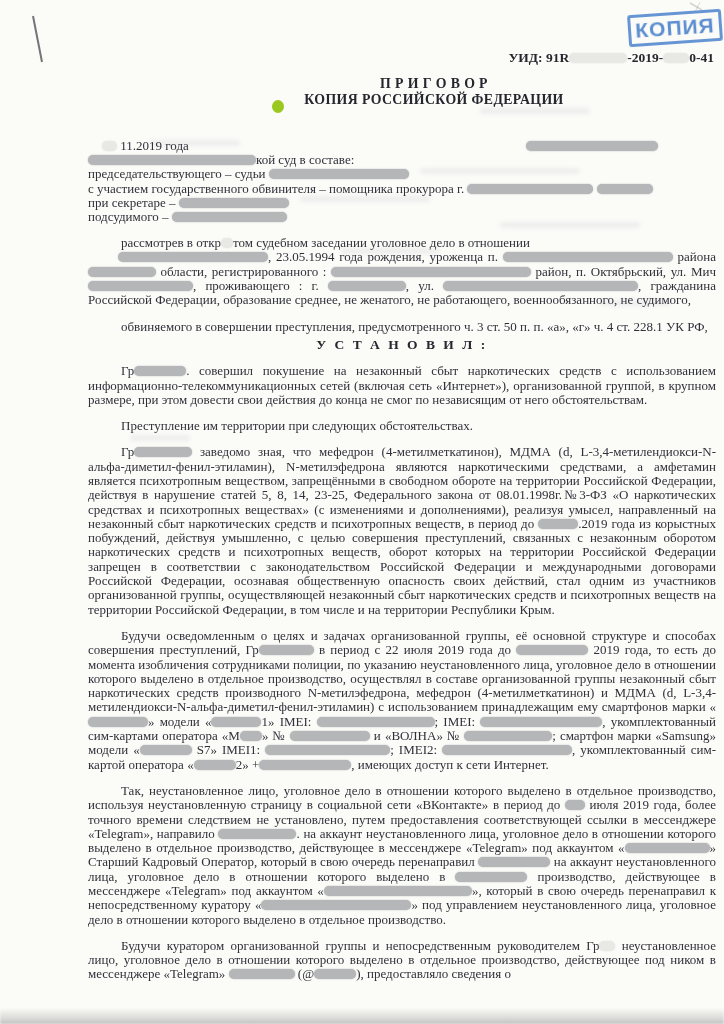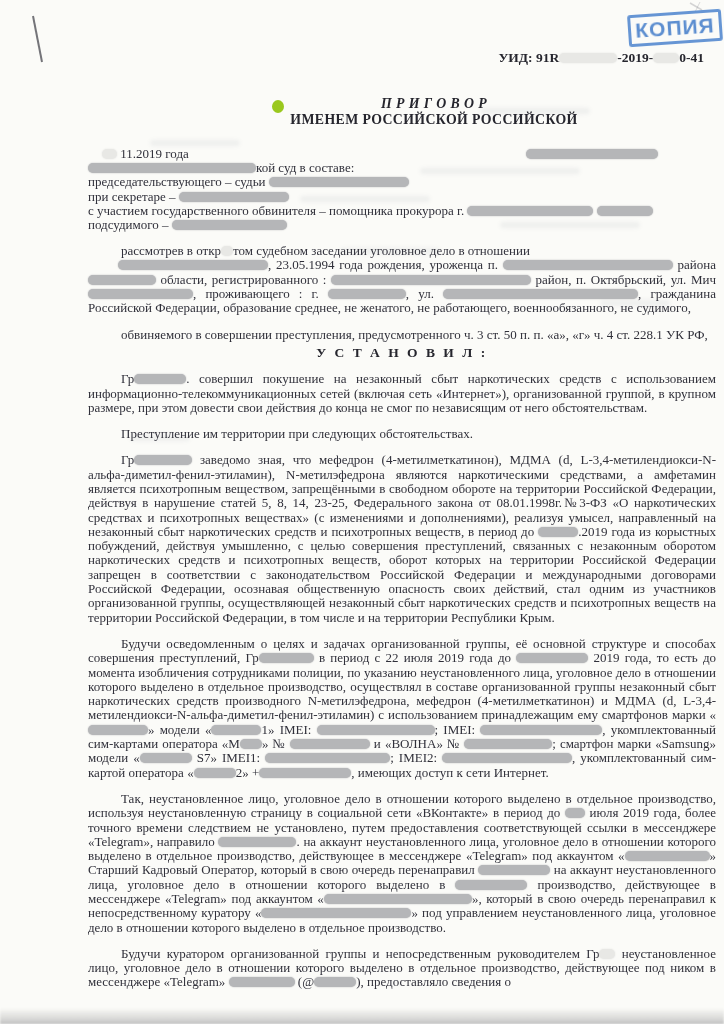--- a/index.html
+++ b/index.html
@@ -5,27 +5,27 @@
   html,body{margin:0;padding:0;background:#e9e9e7;}
   .page{
     position:relative;width:724px;height:1024px;margin:0 auto;
     background:#fbfbf8;overflow:hidden;
     font-family:"Liberation Serif","DejaVu Serif",serif;
     color:#30303a;
   }
   .doc{position:absolute;left:88px;top:50px;width:628px;}
   .blk{font-size:13px;line-height:14.3px;}
   .hdr{font-weight:bold;font-size:13.5px;line-height:16px;text-align:right;color:#26262e;}
-  .hdr-uid{margin-right:12px;}
+  .hdr-uid{margin-right:2px;}
   .hdr-case{margin-right:32px;}
   .title{text-align:center;font-weight:bold;font-size:13.8px;line-height:15.5px;letter-spacing:.4px;color:#26262e;padding-left:64px;}
-  .t1{margin-top:30px;font-style:italic;}
+  .t1{margin-top:10px;}
   .intro{line-height:14.2px;}
   .split{display:flex;justify-content:space-between;align-items:center;padding-right:58px;}
-  .date{margin-top:20px;padding-left:14px;}
+  .date{margin-top:32px;padding-left:14px;}
   .para{text-align:justify;}
   .indent1{text-indent:33px;margin-top:12px;}
   .bio{text-indent:30px;}
   .center-bold{text-align:center;font-weight:bold;font-size:13.5px;letter-spacing:2.5px;margin:4px 0 3px;color:#26262e;}
   .redact{
     display:inline-block;height:10px;border-radius:5px;
     background:#b5b6b8;box-shadow:0 0 1.5px #b0b1b3;
     vertical-align:baseline;position:relative;top:1px;
   }
   .redact.light{background:#e8e8e5;box-shadow:0 0 2px #e4e4e1;}
@@ -69,29 +69,29 @@
   <i class="streak" style="left:500px;top:222px;width:140px;"></i>
   <i class="streak" style="left:340px;top:248px;width:100px;"></i>
   <i class="streak" style="left:600px;top:300px;width:70px;"></i>
   <i class="streak" style="left:130px;top:435px;width:60px;"></i>
 
   <div class="stamp">КОПИЯ</div>
 
   <div class="doc">
       <div class="blk hdr hdr-uid">УИД: 91R<span class="redact light" style="width: 58px;"></span>-2019-<span class="redact light" style="width: 26px;"></span>0-41</div>
       <div class="blk title t1">П Р И Г О В О Р</div>
-      <div class="blk title">ИМЕНЕМ РОССИЙСКОЙ РОССИЙСКОЙ</div>
+      <div class="blk title">КОПИЯ РОССИЙСКОЙ ФЕДЕРАЦИИ</div>
       <div class="blk intro split date">
         <span><span class="redact light" style="width: 15px;"></span> 11.2019 года</span>
         <span><span class="redact" style="width: 132px;"></span></span>
       </div>
       <div class="blk intro"><span class="redact" style="width: 168px;"></span>кой суд  в составе:</div>
       <div class="blk intro">председательствующего – судьи <span class="redact" style="width: 140px;"></span></div>
+      <div class="blk intro">с участием государственного обвинителя –  помощника прокурора г. <span class="redact" style="width: 126px;"></span> <span class="redact" style="width: 56px;"></span></div>
       <div class="blk intro">при секретаре  – <span class="redact" style="width: 110px;"></span></div>
-      <div class="blk intro">с участием государственного обвинителя –  помощника прокурора г. <span class="redact" style="width: 126px;"></span> <span class="redact" style="width: 56px;"></span></div>
       <div class="blk intro">подсудимого – <span class="redact" style="width: 115px;"></span></div>
       <div class="blk intro indent1">рассмотрев в откр<span class="redact light" style="width: 12px;"></span>том судебном заседании уголовное дело в отношении</div>
       <div class="blk para bio"><span class="redact" style="width: 150px;"></span>, 23.05.1994 года рождения, уроженца п. <span class="redact" style="width: 170px;"></span> района <span class="redact" style="width: 68px;"></span> области,  регистрированного : <span class="redact" style="width: 200px;"></span> район, п. Октябрьский, ул. Мич<span class="redact" style="width: 105px;"></span>, проживающего : г. <span class="redact" style="width: 78px;"></span>, ул. <span class="redact" style="width: 195px;"></span>, гражданина Российской Федерации, образование среднее, не женатого, не работающего, военнообязанного, не судимого,</div>
       <div class="blk para indent1">обвиняемого в совершении преступления, предусмотренного ч. 3 ст. 50 п. п. «а», «г» ч. 4 ст. 228.1 УК РФ,</div>
       <div class="blk center-bold">У С Т А Н О В И Л :</div>
       <div class="blk para indent1">Гр<span class="redact" style="width: 52px;"></span>. совершил покушение на незаконный сбыт наркотических средств с использованием информационно-телекоммуникационных сетей (включая сеть «Интернет»), организованной группой, в крупном размере, при этом довести свои действия до конца не смог по независящим от него обстоятельствам.</div>
       <div class="blk para indent1">Преступление им территории при следующих обстоятельствах.</div>
       <div class="blk para indent1">Гр<span class="redact" style="width: 58px;"></span> заведомо зная, что мефедрон (4-метилметкатинон), МДМА (d, L-3,4-метилендиокси-N-альфа-диметил-фенил-этиламин), N-метилэфедрона являются наркотическими средствами, а амфетамин является психотропным веществом, запрещёнными в свободном обороте на территории Российской Федерации, действуя в нарушение статей 5, 8, 14, 23-25, Федерального закона от 08.01.1998г.№3-ФЗ «О наркотических средствах и психотропных веществах» (с изменениями и дополнениями), реализуя  умысел, направленный на незаконный сбыт наркотических средств и психотропных веществ, в период до <span class="redact" style="width: 40px;"></span>.2019 года из корыстных побуждений, действуя умышленно, с целью совершения преступлений, связанных с незаконным оборотом наркотических средств и психотропных веществ, оборот которых на территории Российской Федерации запрещен в соответствии с законодательством Российской Федерации и международными договорами Российской Федерации, осознавая общественную опасность своих действий, стал одним из участников организованной группы, осуществляющей незаконный сбыт наркотических средств и психотропных веществ на территории Российской Федерации, в том числе и на территории Республики Крым.</div>
       <div class="blk para indent1">Будучи осведомленным о целях и задачах организованной группы, её основной структуре и способах совершения преступлений, Гр<span class="redact" style="width: 55px;"></span> в период с 22 июля 2019 года до <span class="redact" style="width: 72px;"></span> 2019 года, то есть до момента изобличения сотрудниками полиции, по указанию неустановленного лица, уголовное дело в отношении которого выделено в отдельное производство, осуществлял в составе организованной группы незаконный сбыт наркотических средств производного N-метилэфедрона, мефедрон (4-метилметкатинон) и МДМА (d, L-3,4-метилендиокси-N-альфа-диметил-фенил-этиламин) с использованием принадлежащим ему смартфонов марки «<span class="redact" style="width: 60px;"></span>» модели «<span class="redact" style="width: 50px;"></span>1» IMEI: <span class="redact" style="width: 118px;"></span>; IMEI: <span class="redact" style="width: 122px;"></span>, укомплектованный сим-картами оператора «М<span class="redact" style="width: 22px;"></span>» № <span class="redact" style="width: 80px;"></span> и «ВОЛНА» № <span class="redact" style="width: 88px;"></span>; смартфон марки «Samsung» модели «<span class="redact" style="width: 52px;"></span> S7» IMEI1: <span class="redact" style="width: 125px;"></span>; IMEI2: <span class="redact" style="width: 130px;"></span>, укомплектованный сим-картой оператора «<span class="redact" style="width: 42px;"></span>2» +<span class="redact" style="width: 92px;"></span>, имеющих доступ к сети Интернет.</div>
       <div class="blk para indent1">Так, неустановленное лицо, уголовное дело в отношении которого выделено в отдельное производство, используя неустановленную страницу в социальной сети «ВКонтакте» в период до <span class="redact" style="width: 20px;"></span> июля 2019 года, более точного времени следствием не установлено, путем предоставления соответствующей ссылки в мессенджере «Telegram», направило <span class="redact" style="width: 78px;"></span>. на аккаунт неустановленного лица, уголовное дело в отношении которого выделено в отдельное производство, действующее в мессенджере «Telegram» под аккаунтом «<span class="redact" style="width: 85px;"></span>» Старший Кадровый Оператор, который в свою очередь перенаправил <span class="redact" style="width: 72px;"></span> на аккаунт неустановленного лица, уголовное дело в отношении которого выделено в <span class="redact" style="width: 72px;"></span> производство, действующее в мессенджере «Telegram» под аккаунтом «<span class="redact" style="width: 148px;"></span>», который в свою очередь перенаправил к непосредственному куратору «<span class="redact" style="width: 150px;"></span>» под управлением неустановленного лица, уголовное дело в отношении которого выделено в отдельное производство.</div>

